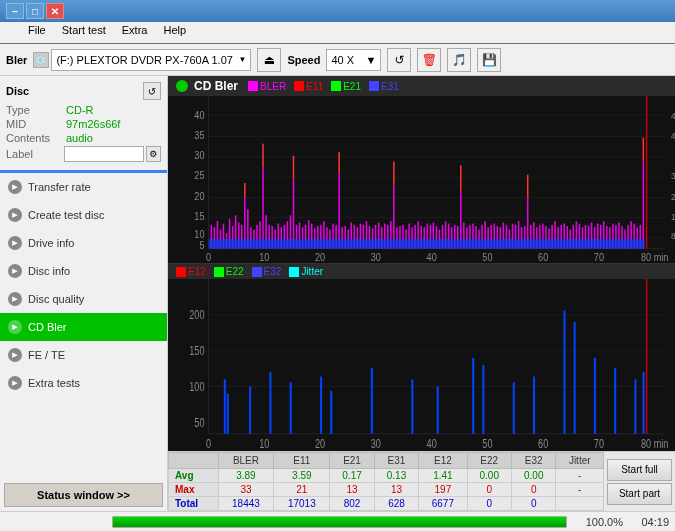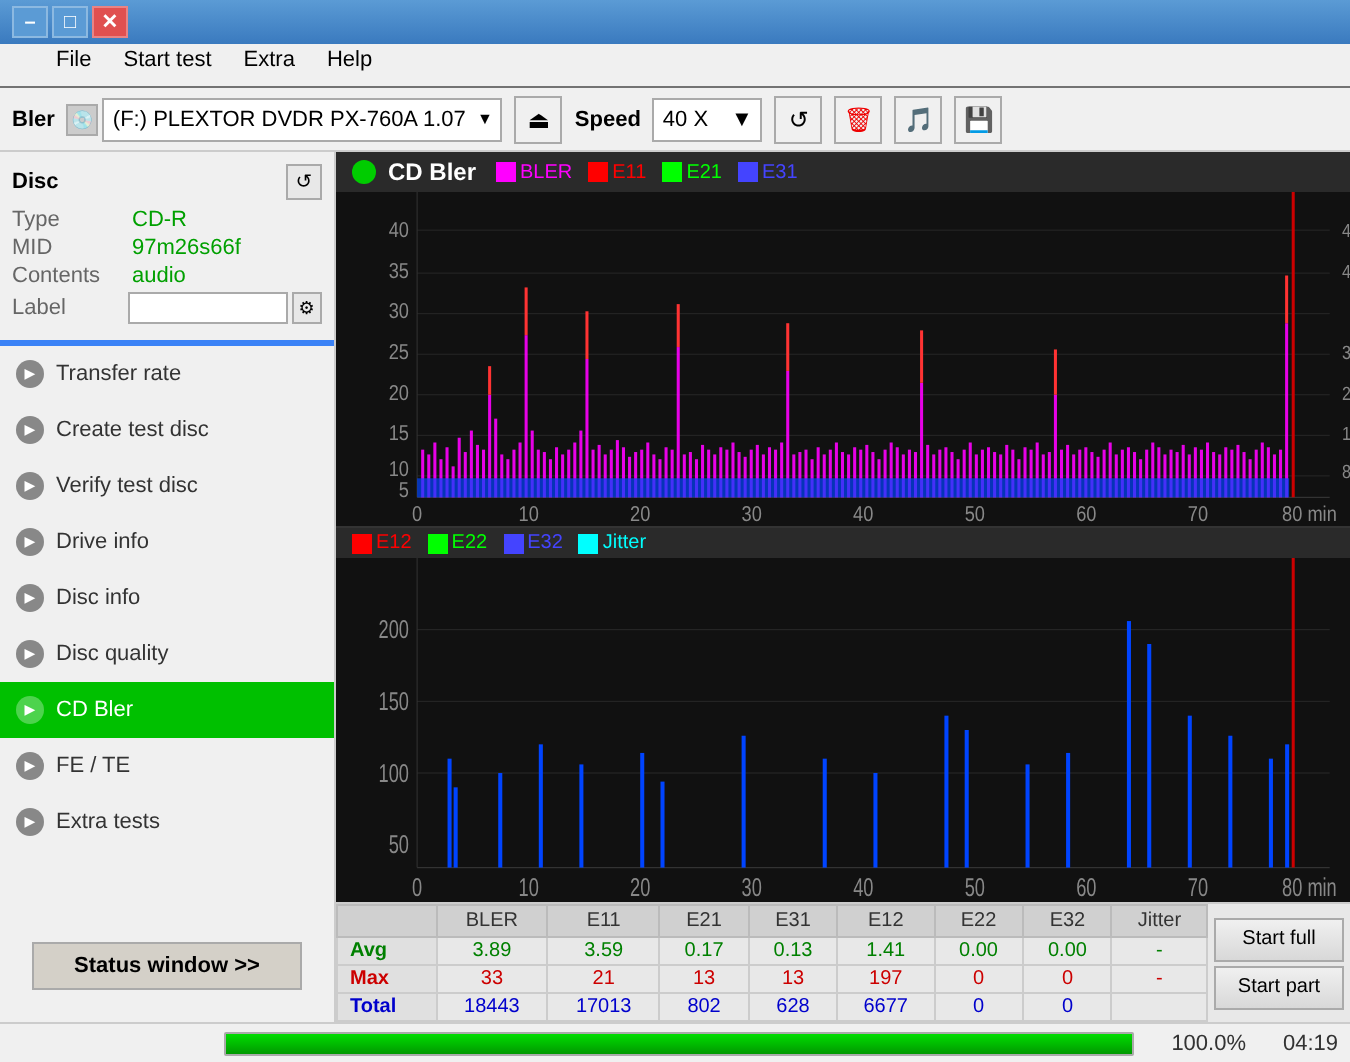--- a/index.html
+++ b/index.html
@@ -57,21 +57,21 @@
     .sidebar-nav { flex: 1; display: flex; flex-direction: column; }
     .nav-item {
       height: 28px; display: flex; align-items: center; padding: 0 8px; gap: 6px; cursor: pointer; font-size: 11px; color: #333;
     }
     .nav-item.active { background: #00c000; color: white; }
     .nav-icon { width: 14px; height: 14px; border-radius: 50%; background: #888; display: flex; align-items: center; justify-content: center; font-size: 7px; color: white; flex-shrink: 0; }
     .nav-item.active .nav-icon { background: rgba(255,255,255,0.3); }
 
     
     .status-btn {
-      height: 24px; background: #d4d0c8; border: 1px solid #aaa; margin: 16px; display: flex; align-items: center; justify-content: center; cursor: pointer; font-size: 11px; font-weight: bold;
+      height: 24px; background: #d4d0c8; border: 1px solid #aaa; margin: 4px; display: flex; align-items: center; justify-content: center; cursor: pointer; font-size: 11px; font-weight: bold;
     }
 
     
     .content-area { flex: 1; background: #2a2a2a; display: flex; flex-direction: column; overflow: hidden; }
 
     
     .stats-area {
       background: #e8e8e8; display: flex; align-items: stretch; border-top: 1px solid #ccc;
     }
     .stats-table-wrap { flex: 1; }
@@ -170,24 +170,20 @@
     </div>
 
     <div class="sidebar-nav">
       <div class="nav-item">
         <div class="nav-icon">▶</div>
         <span>Transfer rate</span>
       </div>
       <div class="nav-item">
         <div class="nav-icon">▶</div>
         <span>Create test disc</span>
-      </div>
-      <div class="nav-item">
-        <div class="nav-icon">▶</div>
-        <span>Verify test disc</span>
       </div>
       <div class="nav-item">
         <div class="nav-icon">▶</div>
         <span>Drive info</span>
       </div>
       <div class="nav-item">
         <div class="nav-icon">▶</div>
         <span>Disc info</span>
       </div>
       <div class="nav-item">

